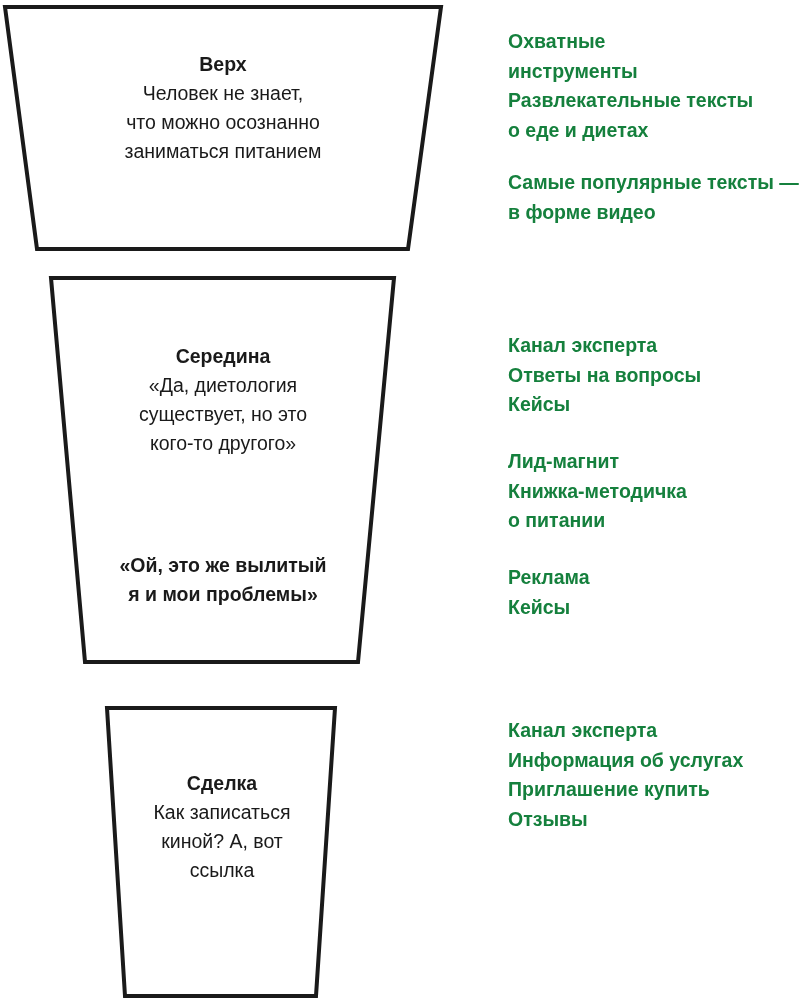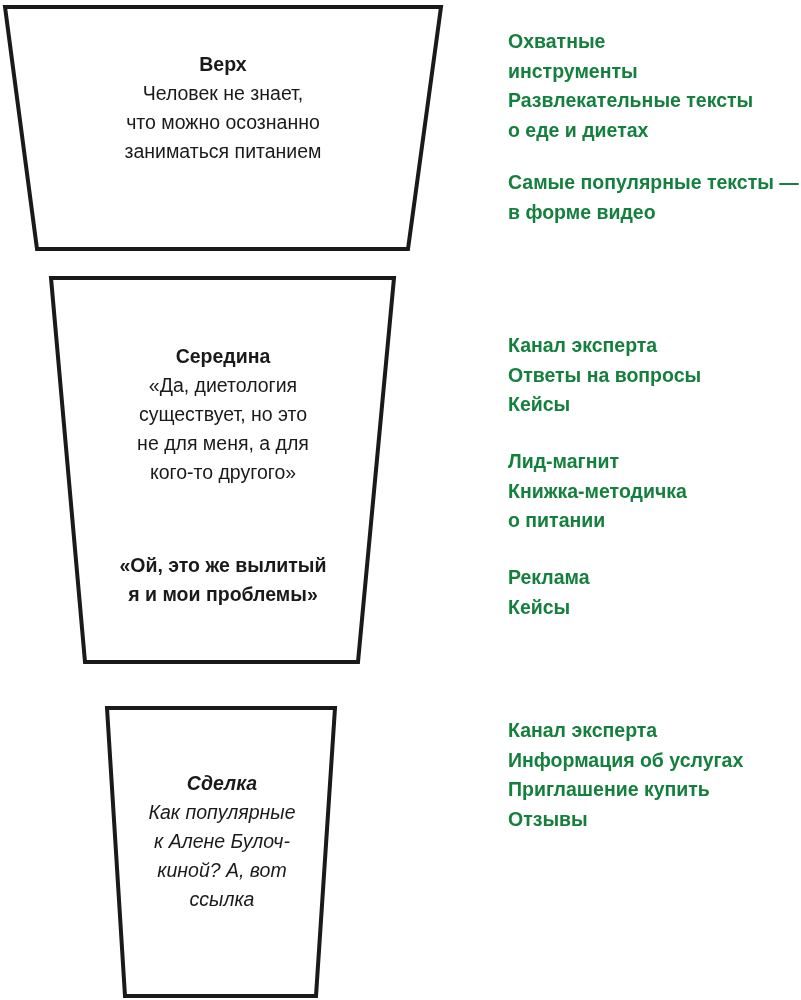--- a/index.html
+++ b/index.html
@@ -45,21 +45,21 @@
     font-weight: normal;
   }
   .stage-body2 {
     display: block;
     font-weight: bold;
   }
 
   #stage-top-text   { left: 60px;  top: 26px;  width: 326px; }
   #stage-mid-text   { left: 92px;  top: 318px; width: 262px; }
   #stage-mid-text2  { left: 92px;  top: 527px; width: 262px; }
-  #stage-deal-text  { left: 118px; top: 745px; width: 208px; font-style: italic; }
+  #stage-deal-text  { left: 118px; top: 745px; width: 208px; }
 
   
   .note {
     position: absolute;
     left: 508px;
     width: 300px;
     font-size: 19.5px;
     line-height: 29.5px;
     color: #15803d;
   }
@@ -94,33 +94,31 @@
     <span class="stage-title">Верх</span>
     <span class="stage-body">Человек не знает,</span>
     <span class="stage-body">что можно осознанно</span>
     <span class="stage-body">заниматься питанием</span>
   </div>
 
   <div class="stage-text" id="stage-mid-text">
     <span class="stage-title">Середина</span>
     <span class="stage-body">«Да, диетология</span>
     <span class="stage-body">существует, но это</span>
-    <span class="stage-body">не для меня, а для</span>
     <span class="stage-body">кого-то другого»</span>
   </div>
 
   <div class="stage-text" id="stage-mid-text2">
     <span class="stage-body2">«Ой, это же вылитый</span>
     <span class="stage-body2">я и мои проблемы»</span>
   </div>
 
   <div class="stage-text" id="stage-deal-text">
     <span class="stage-title">Сделка</span>
-    <span class="stage-body">Как популярные</span>
-    <span class="stage-body">к Алене Булоч-</span>
+    <span class="stage-body">Как записаться</span>
     <span class="stage-body">киной? А, вот</span>
     <span class="stage-body">ссылка</span>
   </div>
 
   <div class="note" id="note-1">
     <span class="note-title">Охватные</span>
     <span class="note-title">инструменты</span>
     <span class="note-line">Развлекательные тексты</span>
     <span class="note-line">о еде и диетах</span>
   </div>

